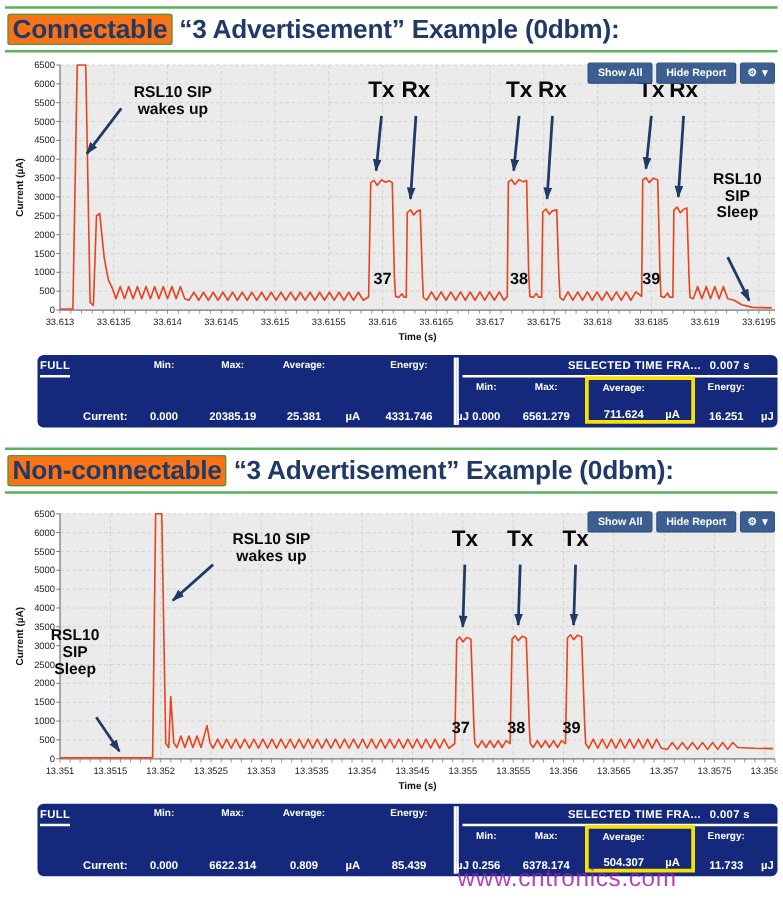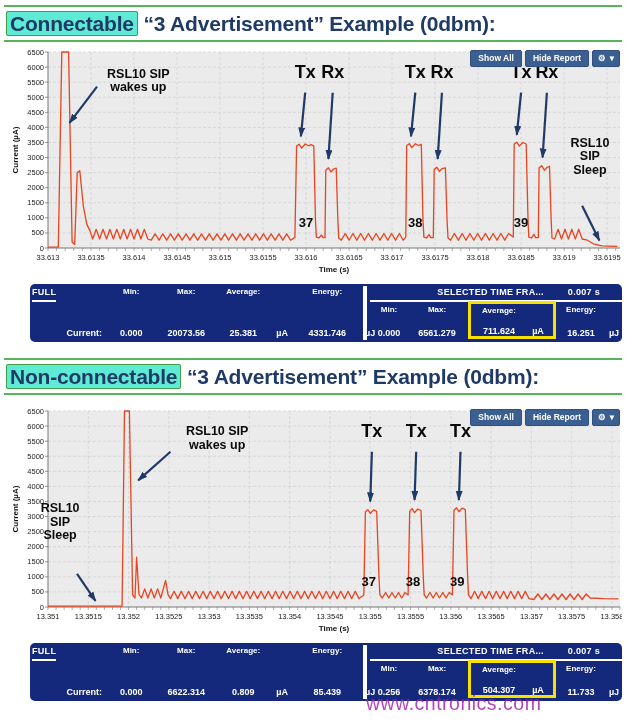--- a/index.html
+++ b/index.html
@@ -1,40 +1,40 @@
 <!DOCTYPE html>
 <html><head>
 <meta charset="utf-8">
 <style>
   html,body{margin:0;padding:0;}
   body{width:626px;height:724px;position:relative;background:#fff;overflow:hidden;
        font-family:"Liberation Sans", sans-serif;}
   .rule{border:0;border-top:2px solid #56b45a;margin:0 4px;}
   .rule-top{margin-top:5px;}
   .doc-title{margin:5px 0 4px 6px;font-size:21px;font-weight:600;color:#1f3a66;letter-spacing:-0.2px;}
-  .hl{background:#5eead4;border:1.5px solid #43a047;border-radius:2px;padding:0 3px;}
+  .hl{background:#f97316;border:1.5px solid #43a047;border-radius:2px;padding:0 3px;}
   .chart-wrap{position:relative;width:614px;height:232px;margin:4px 0 0 8px;}
   .chart-wrap svg{display:block;}
   .btns{position:absolute;top:4px;right:2px;display:flex;gap:3px;}
   .btns button{background:#3c5f92;color:#fff;border:1px solid #31507f;border-radius:2px;
        font-size:8.5px;font-weight:bold;padding:2px 7px;height:17px;line-height:1;
        font-family:"Liberation Sans",sans-serif;cursor:pointer;text-align:right;}
   .btns .gearbtn{padding:2px 5px;display:flex;gap:4px;align-items:center;}
   .tick{font-size:7.5px;fill:#222;}
   .axlabel{font-size:8px;font-weight:bold;fill:#111;}
   .ann-big{font-size:18px;font-weight:bold;fill:#0a0a0a;}
   .ann-med{font-size:12.5px;font-weight:bold;fill:#0a0a0a;}
   .ann-num{font-size:13px;font-weight:bold;fill:#0a0a0a;}
   .statsbar{width:592px;height:58px;background:#15297c;border-radius:5px;color:#fff;
        display:flex;margin:6px 0 0 30px;font-weight:bold;}
   .sb-left{width:332px;display:flex;flex-direction:row;}
   .sb-right{flex:1;display:flex;flex-direction:column;}
   .sb-head{height:16px;display:flex;align-items:center;justify-content:center;
        font-size:9px;letter-spacing:.3px;border-bottom:2px solid #fff;margin:0 2px;}
-  .sb-head-right{justify-content:flex-end;gap:24px;padding-right:24px;}
+  .sb-head-right{justify-content:flex-end;gap:7px;padding-right:24px;}
   .sb-cols{flex:1;display:flex;align-items:stretch;padding:3px 2px 4px;}
   .scol{display:flex;flex-direction:column;justify-content:space-between;align-items:center;}
   .lab{font-size:8px;} .val{font-size:9px;text-align:right;}
   .sb-div{width:5px;border-left:2px solid #fff;border-right:2px solid #fff;margin:2px 1px;}
   .ybox{display:flex;border:3px solid #f8e000;margin:-4px 2px -1px;padding:2px 2px 0;}
   .watermark{position:absolute;left:366px;top:692px;font-size:19.5px;color:#a21caf;
        opacity:.82;letter-spacing:.5px;z-index:5;pointer-events:none;}
 </style>
 </head>
 <body>
@@ -230,21 +230,21 @@
       <div class="scol" style="width:48px">
           <span class="lab"></span>
           <span class="val">Current:</span>
         </div>
       <div class="scol" style="width:46px">
           <span class="lab">Min:</span>
           <span class="val">0.000</span>
         </div>
       <div class="scol" style="width:64px">
           <span class="lab">Max:</span>
-          <span class="val">20073.56</span>
+          <span class="val">20385.19</span>
         </div>
       <div class="scol" style="width:50px">
           <span class="lab">Average:</span>
           <span class="val">25.381</span>
         </div>
       <div class="scol" style="width:28px">
           <span class="lab"></span>
           <span class="val">µA</span>
         </div>
       <div class="scol" style="width:62px">

